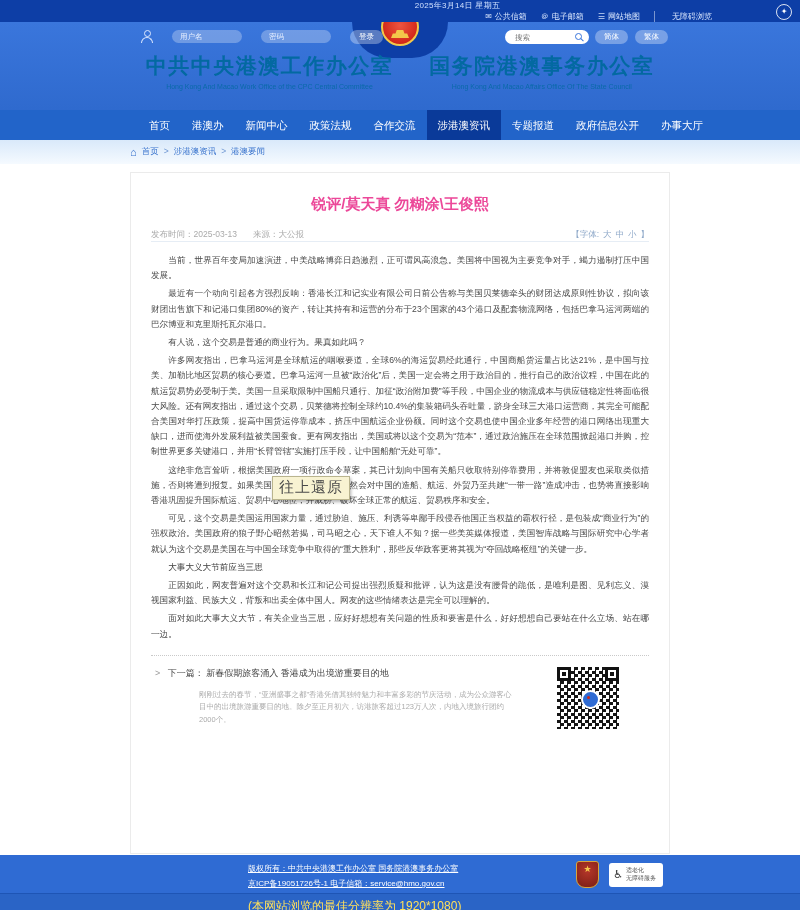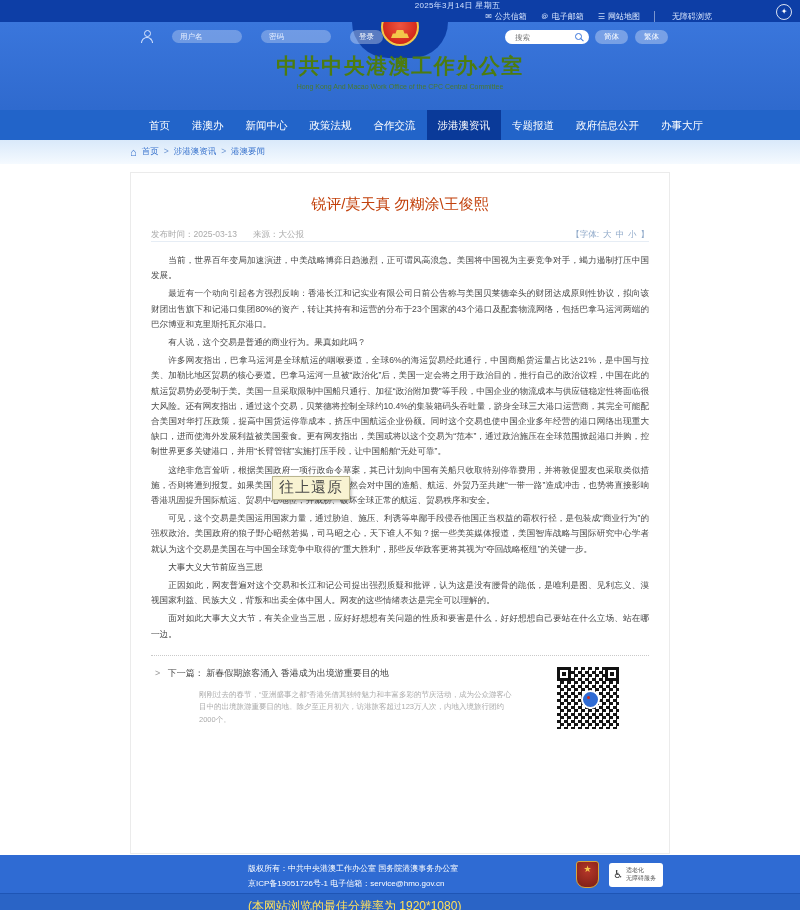--- a/index.html
+++ b/index.html
@@ -41,41 +41,41 @@
   .searchbar{position:absolute;left:505px;top:30px;display:flex;gap:6px;z-index:4;}
   .search-box{width:84px;height:14px;background:#fff;border-radius:8px;display:flex;align-items:center;
     padding:0 6px 0 8px;box-sizing:border-box;}
   .search-box input{flex:1;border:none;outline:none;font-size:7.5px;color:#666;background:transparent;min-width:0;}
   .mag-icon{width:8px;height:8px;position:relative;flex:none;cursor:pointer;}
   .mag-icon::before{content:"";position:absolute;width:5px;height:5px;border:1.2px solid #3a76dc;
     border-radius:50%;left:0;top:0;}
   .mag-icon::after{content:"";position:absolute;width:3.5px;height:1.3px;background:#3a76dc;
     transform:rotate(45deg);right:-0.5px;bottom:0.5px;}
   .orgs{position:absolute;top:52px;left:0;right:0;display:flex;justify-content:center;gap:36px;
-    z-index:3;text-align:center;color:#4d7c0f;}
+    z-index:3;text-align:center;color:#0369a1;}
   .org .cn{margin:0;font-size:21px;font-weight:bold;letter-spacing:1.5px;}
   .org .en{font-size:7px;opacity:.85;margin-top:3px;}
   
   .navbar{position:absolute;top:110px;left:0;right:0;height:30px;background:#2264c9;z-index:4;}
   .nav-inner{width:540px;margin:0 auto;height:30px;display:flex;justify-content:space-between;
     padding:0 8px;box-sizing:border-box;}
   .nav-item{color:#fff;font-size:10.5px;line-height:30px;padding:0 11px;cursor:pointer;white-space:nowrap;}
   .nav-item.active{background:#0a3a99;}
   
   .breadcrumb-bar{position:absolute;top:140px;left:0;right:0;height:24px;
     background:linear-gradient(180deg,#d9e9fa,#f5faff);display:flex;align-items:center;z-index:3;}
   .breadcrumb{width:540px;margin:0 auto;display:flex;align-items:center;gap:5px;
     font-size:8.5px;color:#3a74cd;}
   .home-icon{font-size:11px;color:#3a74cd;line-height:10px;}
   .crumb{cursor:pointer;}
   .crumb.sep{cursor:default;color:#6f97d2;}
   
   .card{position:absolute;left:130px;top:172px;width:540px;height:682px;background:#fff;
     border:1px solid #ebebeb;box-sizing:border-box;padding:0 20px;z-index:2;overflow:hidden;}
-  .article-title{margin-top:22px;text-align:center;font-size:15px;font-weight:normal;color:#c2410c;}
+  .article-title{margin-top:22px;text-align:center;font-size:15px;font-weight:bold;color:#ec4899;}
   .meta-row{margin-top:15px;display:flex;justify-content:space-between;font-size:8.5px;color:#aaa;
     border-bottom:1px solid #e6edf5;}
   .meta-left{display:flex;gap:16px;}
   .font-widget{color:#8fa9c9;display:flex;gap:4px;}
   .font-size-option{cursor:pointer;}
   .body-text{margin-top:11px;}
   .para{font-size:8.6px;line-height:15.2px;color:#4a4a4a;text-indent:2em;margin:0 0 3px;
     text-align:justify;}
   .para.subhead{color:#404040;}
   .dotted-divider{border-top:1px dotted #c9c9c9;margin:13px 0 9px;}
@@ -92,21 +92,21 @@
   .qf.tl{left:0;top:0;} .qf.tr{right:0;top:0;}
   .qc{position:absolute;left:50%;top:50%;width:15px;height:15px;margin:-7.5px 0 0 -7.5px;
     border-radius:50%;background:#2f6bd3;border:2px solid #fff;}
   .qc::after{content:"";position:absolute;left:4px;top:4px;width:3px;height:3px;border-radius:50%;background:#d2281a;}
   
   .restore-overlay{position:absolute;left:272px;top:476px;z-index:9;background:#f8f3d2;
     border:1px solid #b9b48e;box-shadow:1px 2px 3px rgba(0,0,0,.3);padding:1px 6px 2px;
     font-size:15px;color:#4a4a4a;letter-spacing:1px;cursor:pointer;}
   
   .footer{position:absolute;left:0;top:855px;width:800px;height:38px;background:#2f6bd3;color:#fff;z-index:3;}
-  .footer-text{position:absolute;left:248px;top:6px;font-size:8px;line-height:15px;}
+  .footer-text{position:absolute;left:248px;top:6px;font-size:8px;line-height:15px;text-decoration:underline;}
   .badges{position:absolute;right:137px;top:6px;display:flex;gap:10px;align-items:center;}
   .shield{width:21px;height:25px;background:radial-gradient(circle at 50% 35%,#b5372a,#7a1d14);
     border:1px solid #d8a43c;border-radius:3px 3px 9px 9px;position:relative;}
   .shield::before{content:"★";position:absolute;top:2px;left:50%;transform:translateX(-50%);
     color:#f3c84a;font-size:9px;}
   .a11y{width:54px;height:24px;background:#fff;border-radius:3px;display:flex;align-items:center;
     gap:3px;padding:0 4px;box-sizing:border-box;cursor:pointer;}
   .wheelchair-icon{font-size:11px;color:#333;}
   .a11y-text{font-size:6px;line-height:7.5px;color:#555;text-align:left;}
   .footer-strip{position:absolute;left:0;top:893px;width:800px;height:17px;background:#2a64c6;
@@ -165,20 +165,24 @@
 
       <button class="pill-btn">繁体</button>
     </div>
 </div>
 
 <div class="orgs">
   <div class="org">
     <div class="cn">中共中央港澳工作办公室</div>
     <div class="en">Hong Kong And Macao Work Office of the CPC Central Committee</div>
   </div>
+  <div class="org">
+    <div class="cn">国务院港澳事务办公室</div>
+    <div class="en">Hong Kong And Macao Affairs Office Of The State Council</div>
+  </div>
 </div>
 
 <div class="navbar">
   <div class="nav-inner">
 
       <div class="nav-item">首页</div>
 
       <div class="nav-item">港澳办</div>
 
       <div class="nav-item">新闻中心</div>

